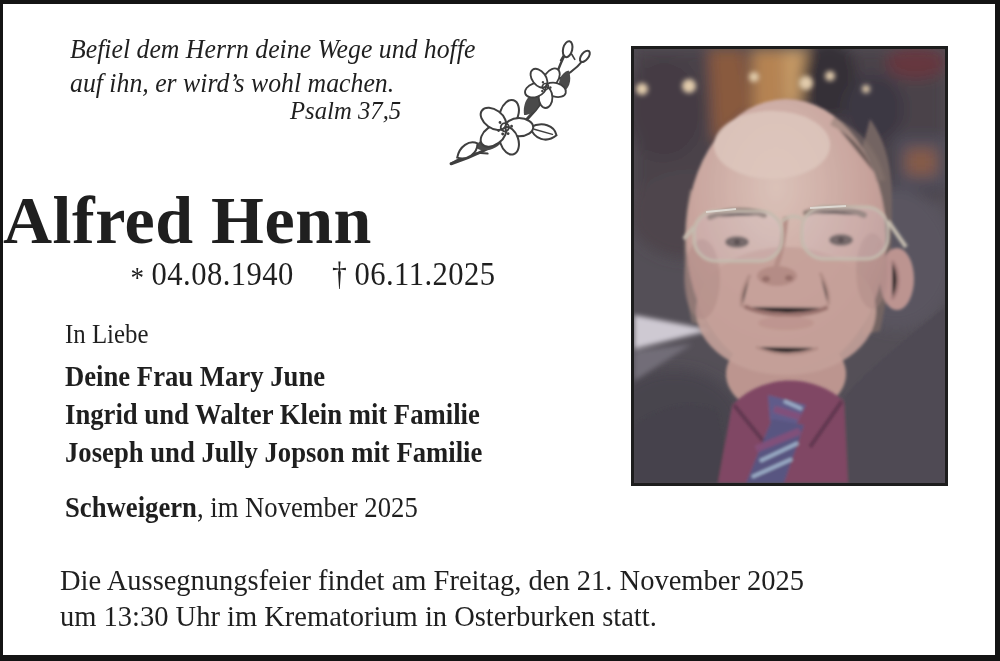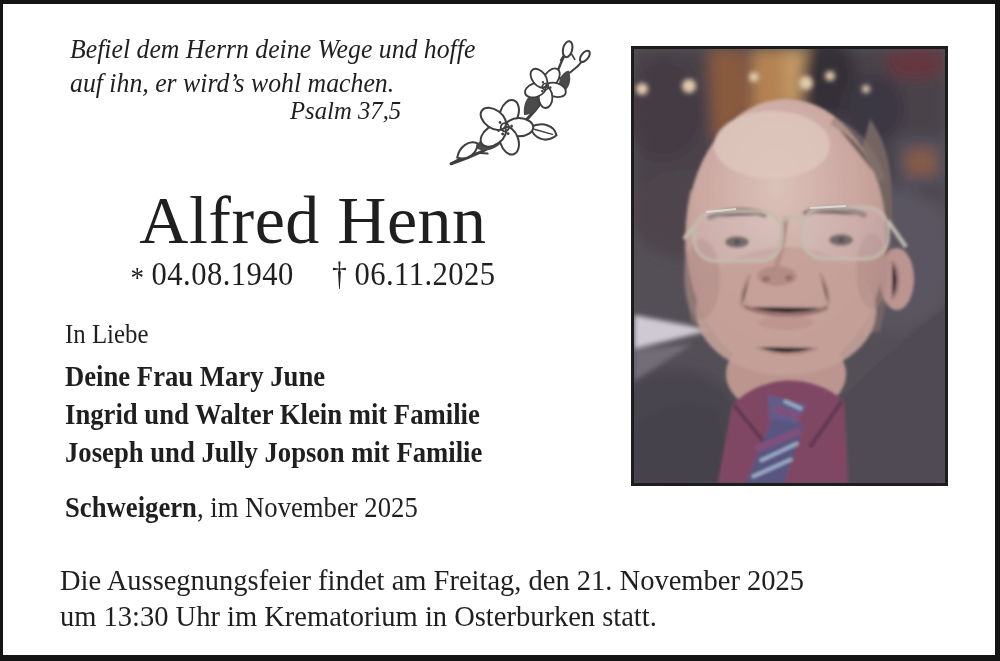--- a/index.html
+++ b/index.html
@@ -16,22 +16,22 @@
     color:#1f1f1f;
     padding-left:11px;
   }
   .abs{position:absolute;white-space:nowrap;}
   .cx92{transform:scaleX(0.92);transform-origin:0 50%;}
   .cx95{transform:scaleX(0.95);transform-origin:0 50%;}
   .verse{left:67px;top:28px;font-style:italic;font-size:28px;line-height:34px;}
   .psalm{left:287px;top:92px;font-style:italic;font-size:26px;}
   .flower{left:438px;top:30px;width:152px;height:152px;}
   .name{
-    left:0;top:182px;width:620px;text-align:center;
-    font-size:68px;font-weight:normal;letter-spacing:0.5px;line-height:1;
+    left:0;top:182px;width:620px;
+    font-size:68px;font-weight:bold;letter-spacing:0.5px;line-height:1;
   }
   .dates{
     left:0;top:253px;width:620px;text-align:center;
     font-size:34px;line-height:1;
     transform:scaleX(0.9);transform-origin:50% 50%;
   }
   .dates .sym{display:inline-block;transform:translateY(2px);font-size:30px;}
   .dates .dagger{margin-left:34px;font-size:33px;transform:none;}
   .dates .datepart{letter-spacing:0.5px;}
   .inliebe{left:62px;top:315px;font-size:27px;}

